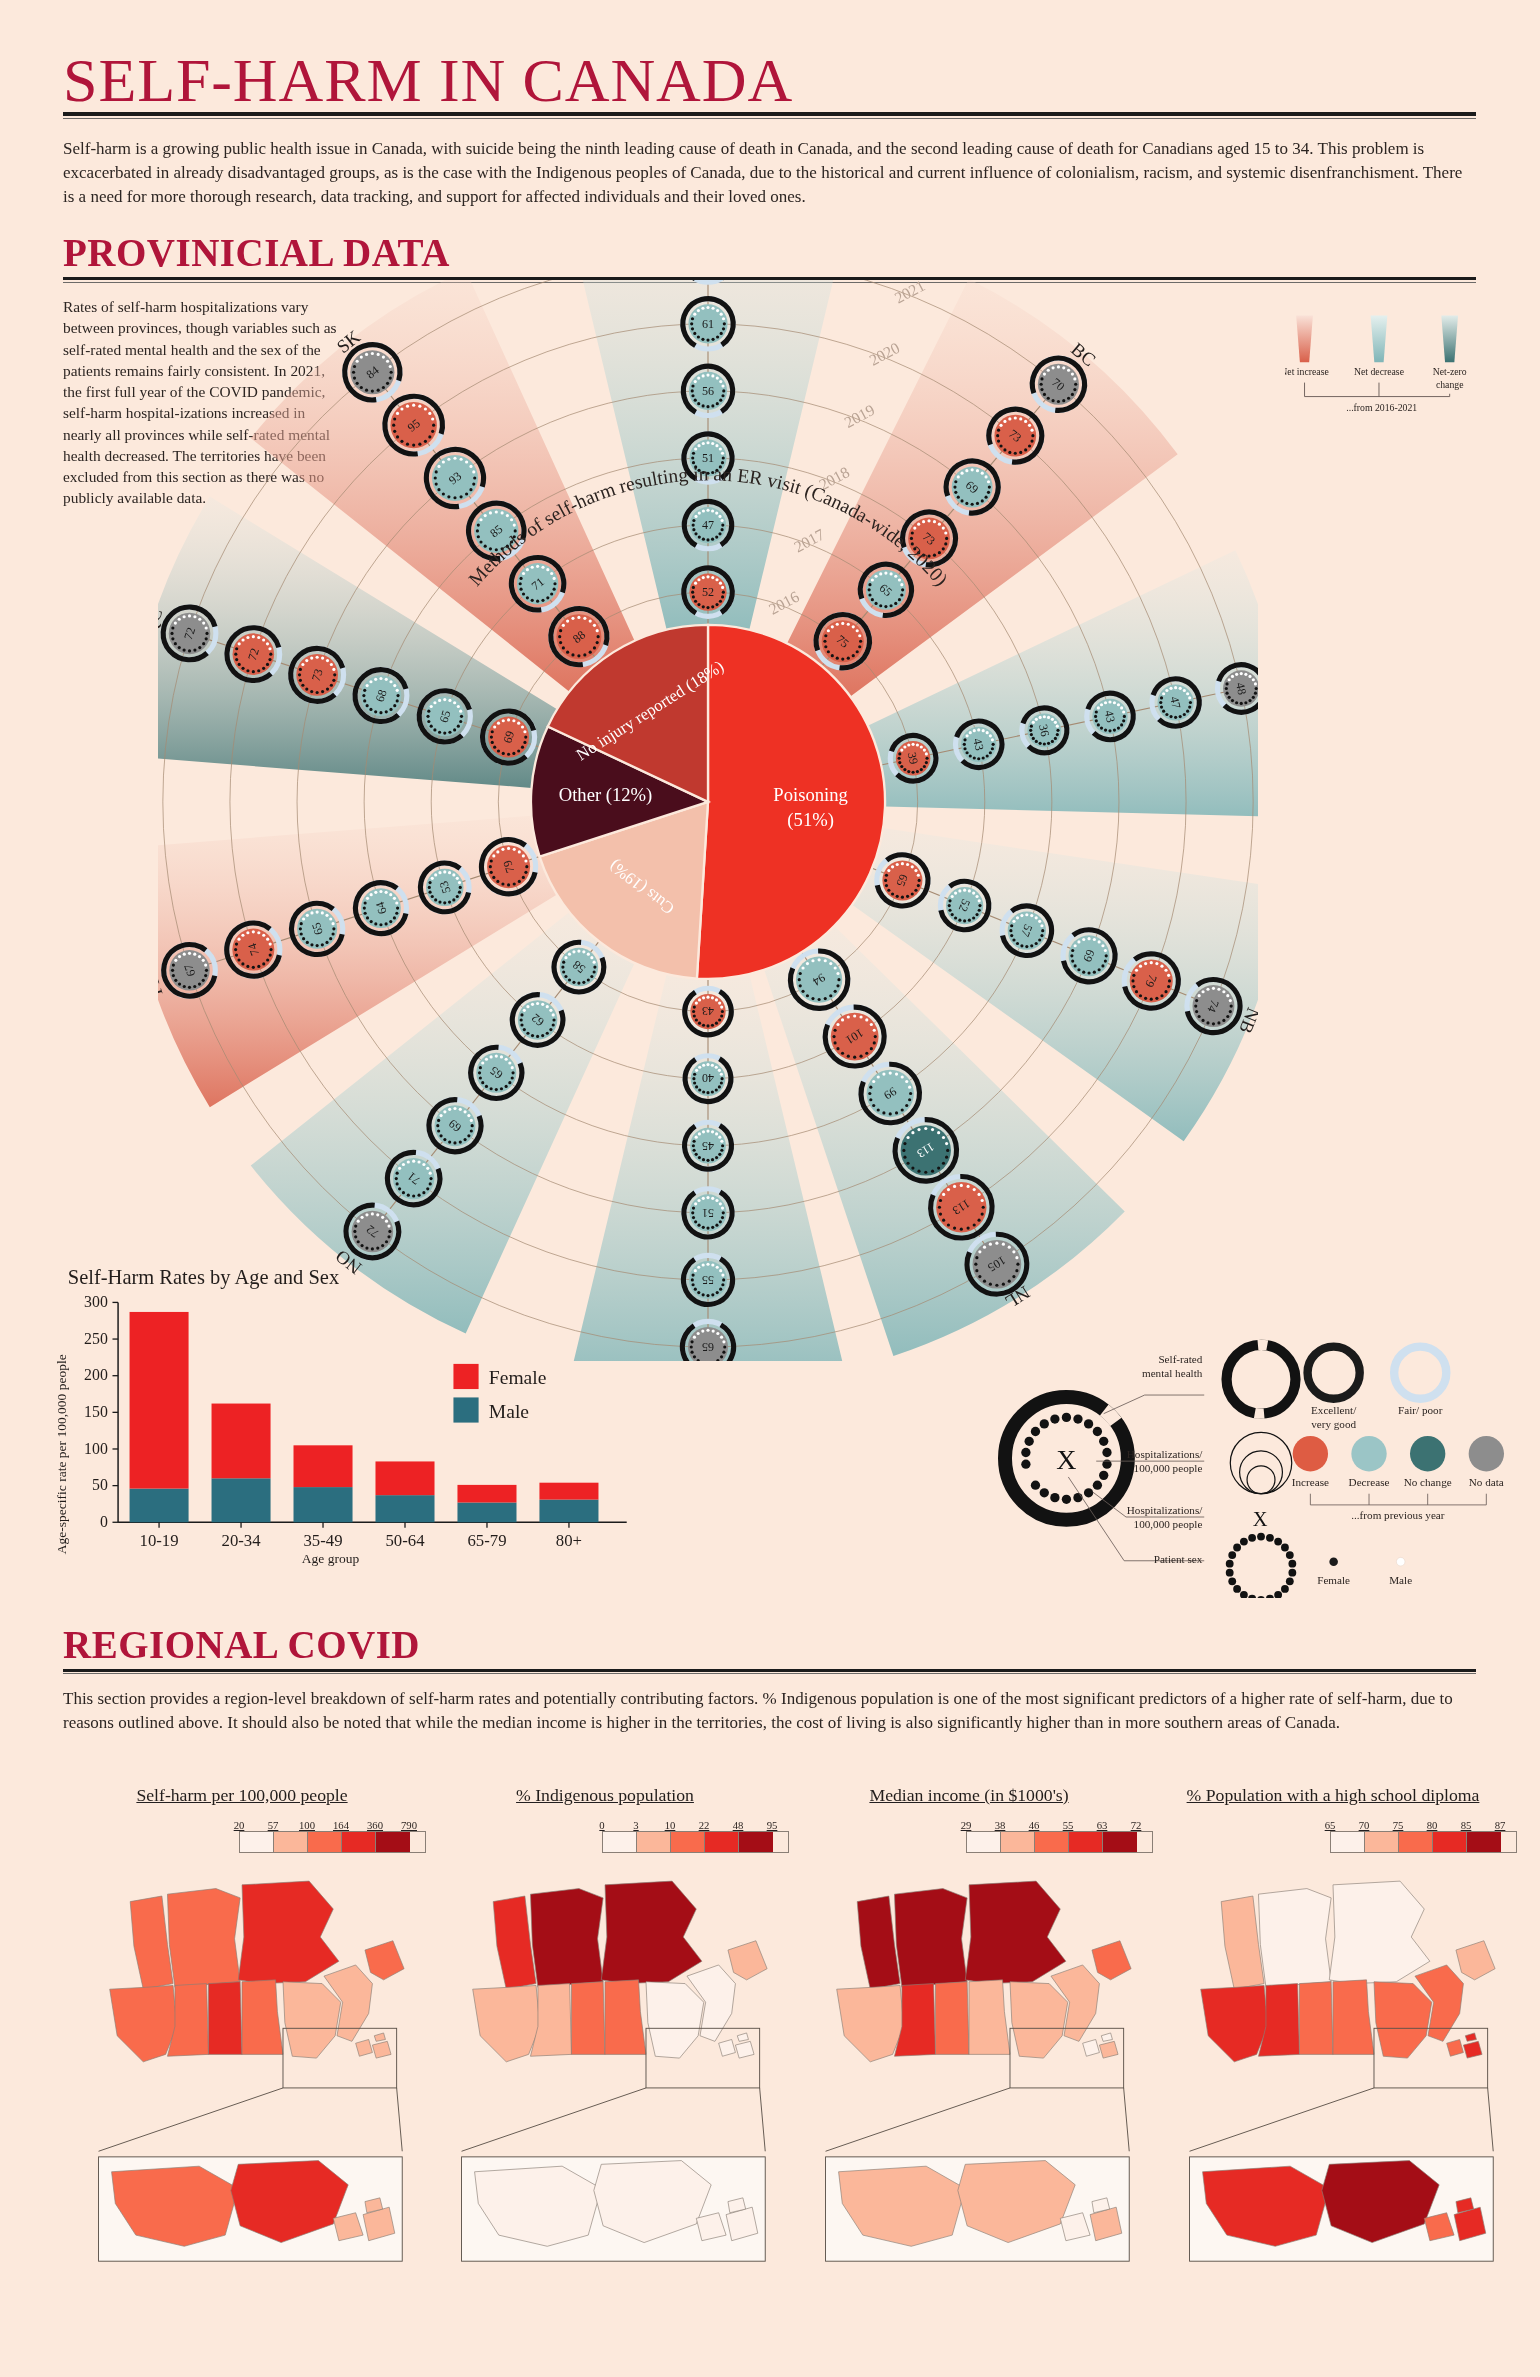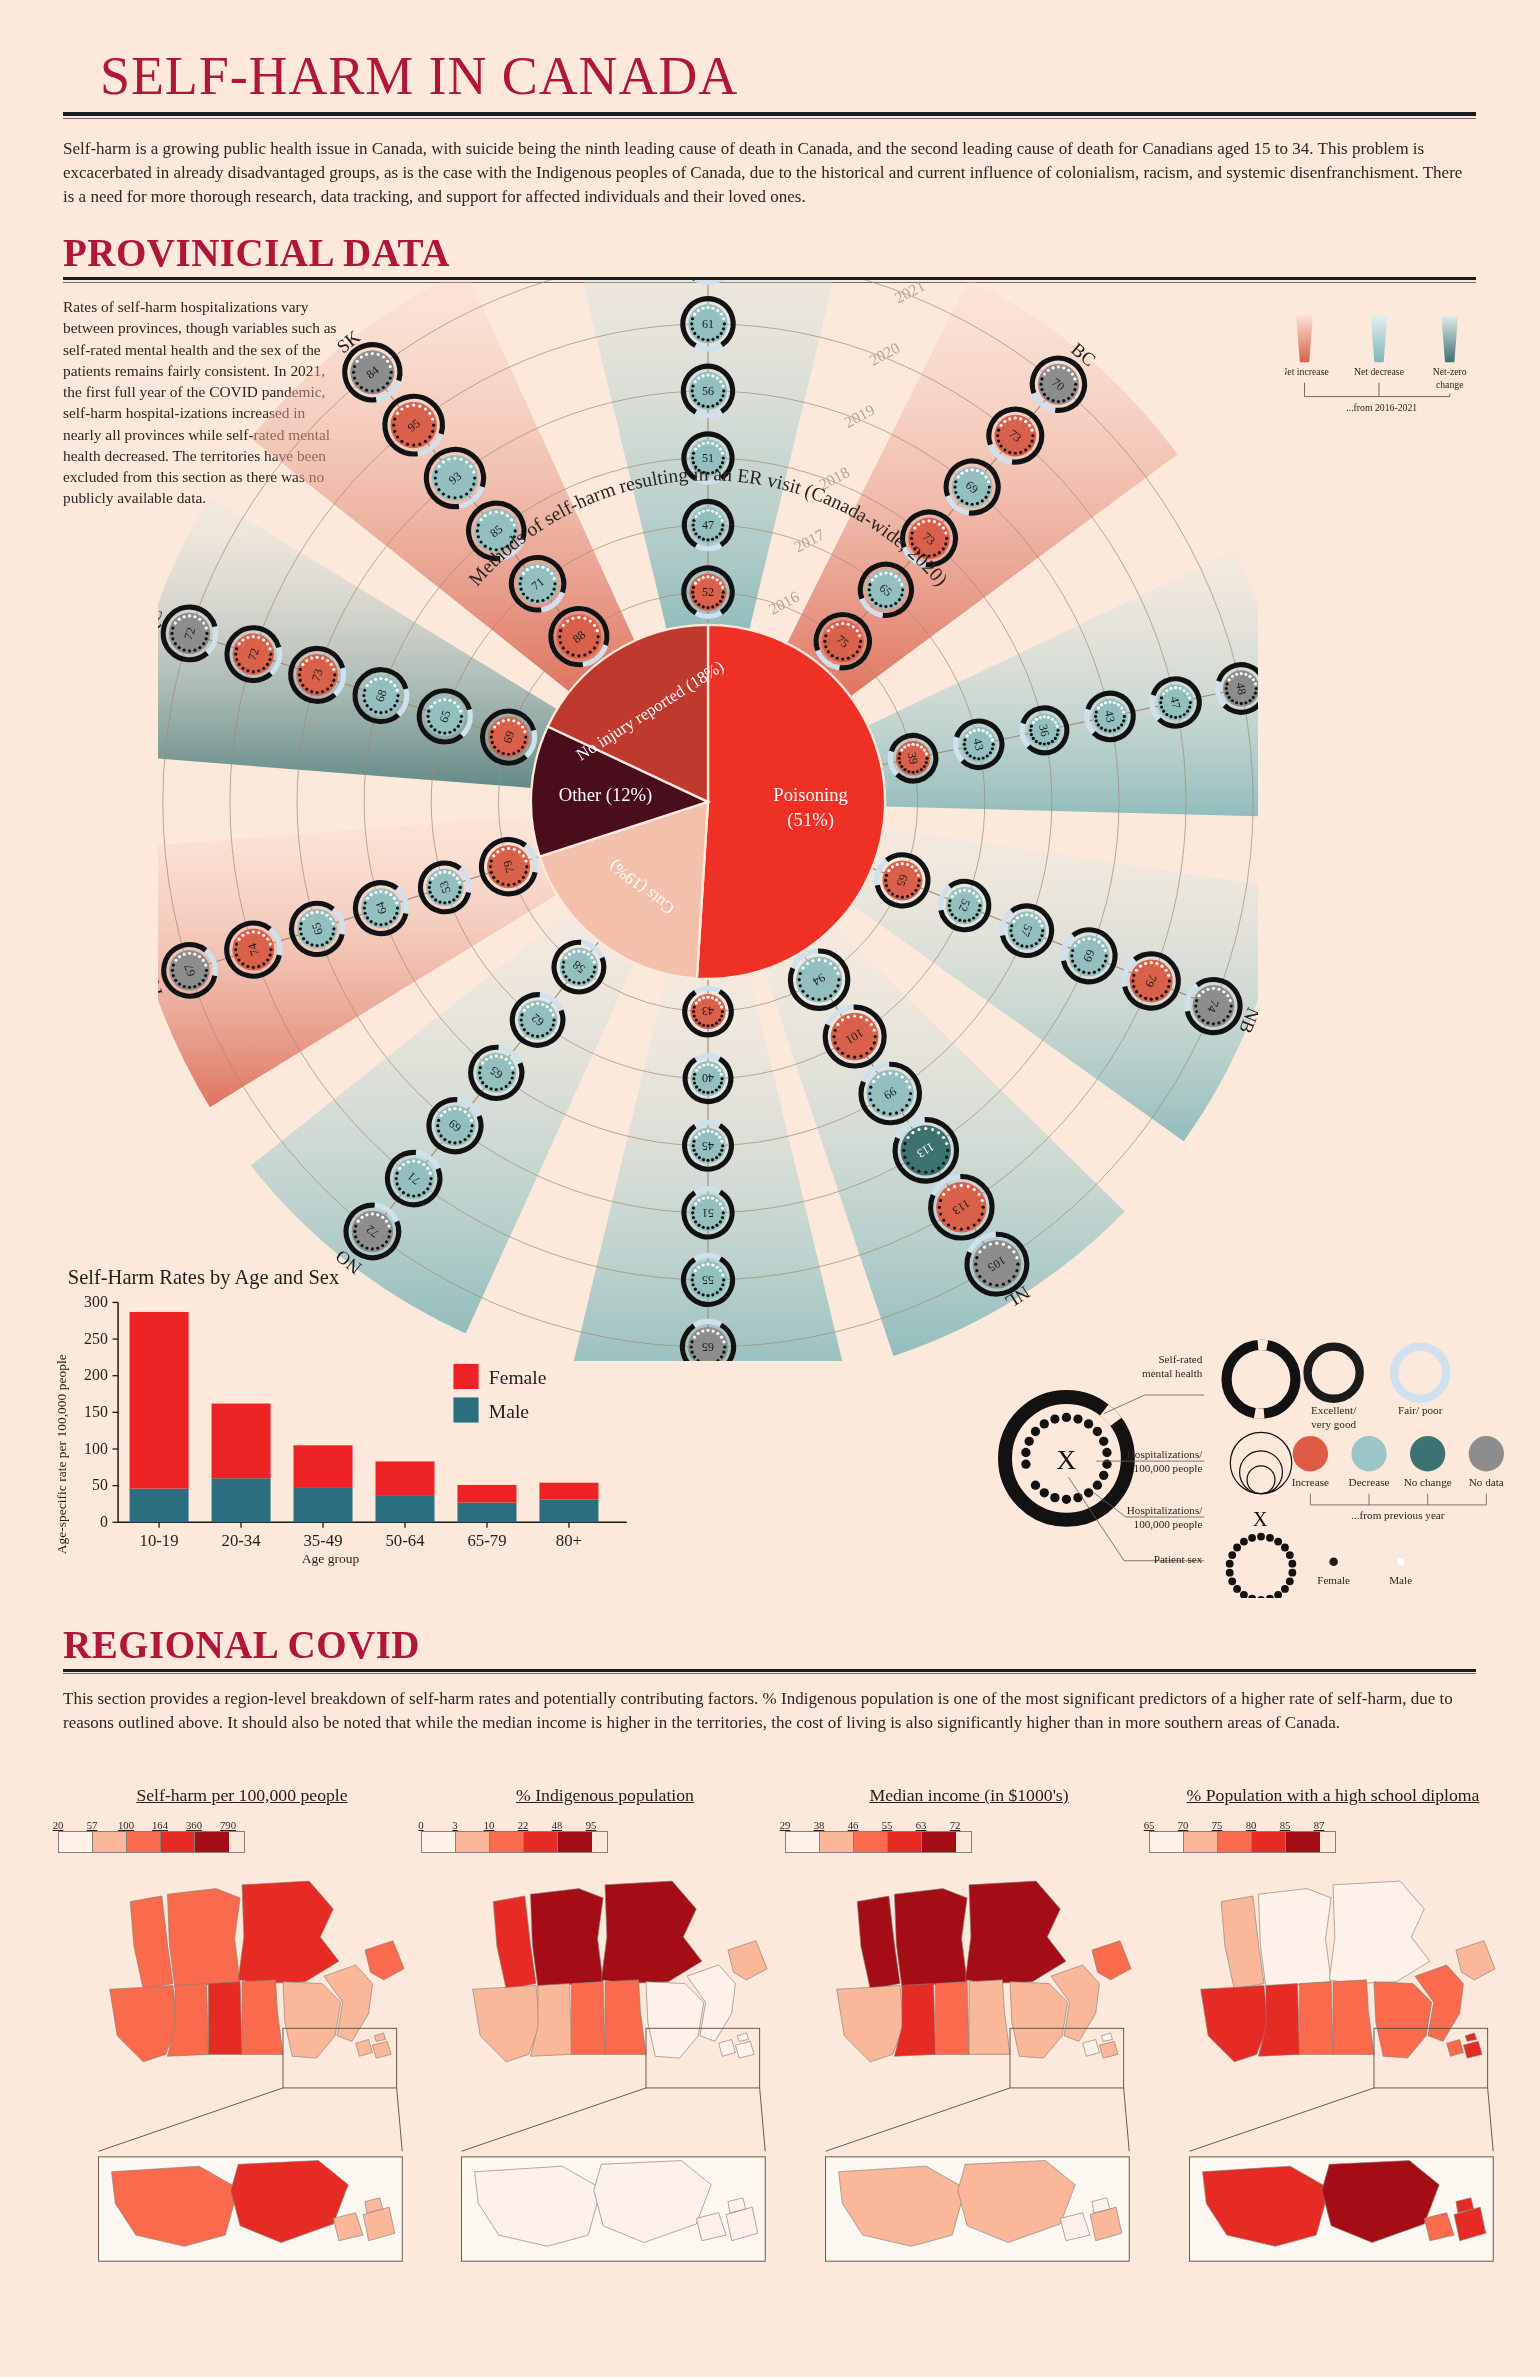--- a/index.html
+++ b/index.html
@@ -11,24 +11,23 @@
     font-family:"Liberation Serif", serif;
     color:#231f20;
     position:relative;
     overflow:hidden;
   }
   .page { position:relative; width:1540px; height:2377px; }
 
   
   .title-main {
     position:absolute; left:63px; top:45px;
-    font-size:54px; letter-spacing:0.9px;
+    font-size:62px; letter-spacing:0.9px;
     color:#b0153a; font-weight:400;
     font-family:"Liberation Serif", serif;
-    margin-left:37px;
   }
   .rule-thick { position:absolute; background:#1b1b1b; }
   .rule-thin  { position:absolute; background:#6c6a68; }
 
   .section-head {
     position:absolute;
     font-size:39px; color:#b0153a; letter-spacing:0.5px;font-weight:bold;
   }
   .body-text {
     position:absolute;
@@ -49,21 +48,21 @@
   
   #arrow-legend { position:absolute; left:1285px; top:308px; }
   #glyph-legend { position:absolute; left:984px; top:1328px; }
 
   
   .map-block { position:absolute; top:1785px; width:368px;text-decoration:underline; }
   .map-title {
     text-align:center; font-size:17.7px; color:#221d1b; margin-bottom:13px;
     white-space:nowrap;
   }
-  .scale-wrap { display:flex; justify-content:flex-start; }
+  .scale-wrap { display:flex; justify-content:flex-end; }
   .scale { }
   .scale-nums { display:flex; font-size:10.7px; color:#2c2522; }
   .scale-nums span { width:34px; text-align:center; }
   .scale-bars { display:flex; border:0.9px solid #8a7f76; }
   .scale-bars i { display:block; width:34px; height:19.6px; border-right:0.9px solid #8a7f76; }
   .scale-bars i:last-child { border-right:none; }
   .map-svg { display:block; margin: 13px auto 0; }
   svg text { font-family:"Liberation Serif", serif; }
 </style>
 </head>

